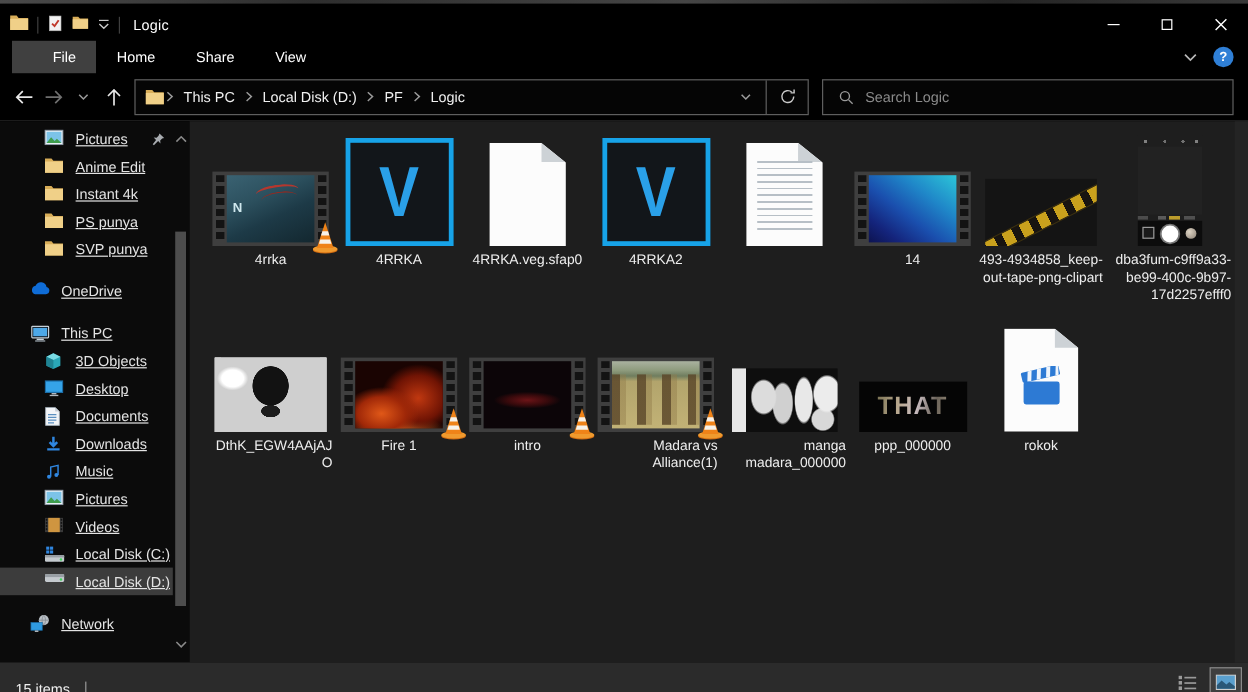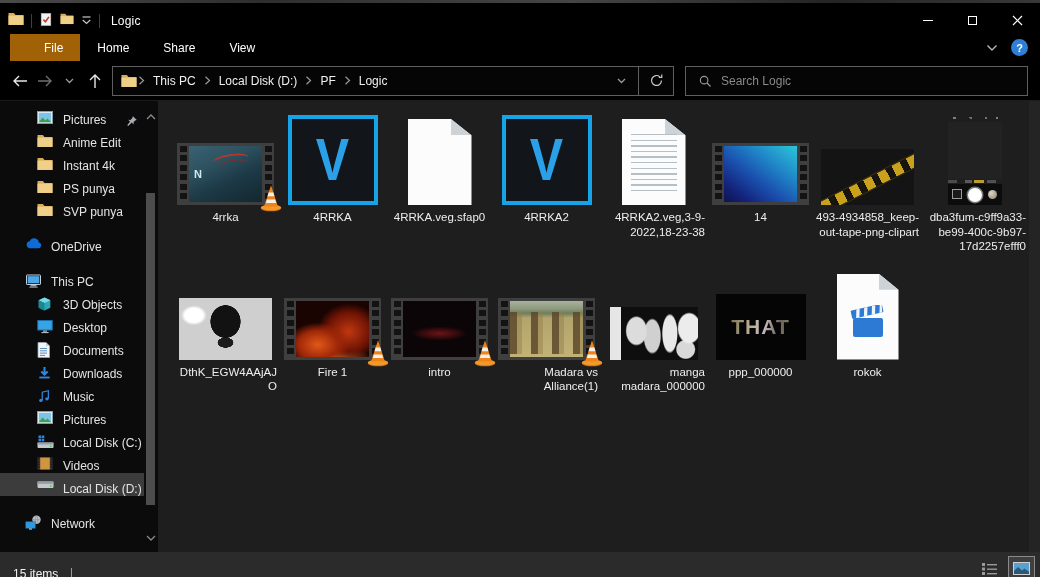--- a/index.html
+++ b/index.html
@@ -15,21 +15,21 @@
   .vsep { width:1px; height:14px; background:#3f3f3f; }
   .tb-title { margin-left:4px; letter-spacing:.2px; }
   .tb-spacer { flex:1; }
   .win-btn { width:45px; height:27px; display:flex; align-items:center; justify-content:center; }
   .min-line { width:10px; height:1px; background:#fff; }
   .max-box { width:9px; height:9px; border:1px solid #fff; }
 
   
   .ribbon { height:27px; display:flex; align-items:stretch; font-size:12px; color:#fff; padding-left:10px; }
   .tab { padding:0 17px; display:flex; align-items:center; }
-  .tab.active { background:#a16207;padding-left:34px; }
+  .tab.active { background:#404040;padding-left:34px; }
   .ribbon-right { margin-left:auto; display:flex; align-items:center; gap:13px; padding-right:12px; }
   .help-circle { width:17px; height:17px; border-radius:50%; background:#2f7fd6; color:#fff;
     font-size:11px; font-weight:bold; display:flex; align-items:center; justify-content:center; }
 
   
   .navrow { height:40px; display:flex; align-items:center; background:#000; border-bottom:1px solid #1c1c1c; }
   .nav-btn { width:25px; height:26px; display:flex; align-items:center; justify-content:center; }
   .nav-btn:first-child { margin-left:7px; }
   .addressbox { margin-left:5px; width:562px; height:30px; border:1px solid #5f5f5f;
     display:flex; align-items:center; background:#050505; }
@@ -44,21 +44,21 @@
     display:flex; align-items:center; background:#050505; }
   .search-icon { margin:0 9px 0 12px; display:flex; }
   .searchbox input { background:transparent; border:none; outline:none; color:#d8d8d8;
     font-size:12px; width:260px; font-family:"Liberation Sans",sans-serif; }
   .searchbox input::placeholder { color:#8a8a8a; }
 
   
   .content { position:absolute; top:94px; left:0; right:0; bottom:29px; display:flex; }
   .sidebar { width:158px; background:#0b0b0b; position:relative; color:#e4e4e4; flex:none; }
   .side-list { position:absolute; top:3px; left:0; right:14px; }
-  .side-item { height:23px; display:flex; align-items:flex-end; font-size:12px; cursor:default; }
+  .side-item { height:23px; display:flex; align-items:center; font-size:12px; cursor:default;text-decoration:underline; }
   .side-item.lvl1 { padding-left:25px; }
   .side-item.lvl2 { padding-left:37px; }
   .side-item.selected { background:#3c3c3c; }
   .side-item.mt { margin-top:12px; }
   .side-icon { width:17px; height:16px; margin-right:9px; flex:none; display:inline-flex; }
   .pin { margin-left:auto; margin-right:6px; display:flex; }
   .side-scroll { position:absolute; right:0; top:0; bottom:0; width:14px; }
   .ss-up { position:absolute; top:5px; left:2px; }
   .ss-down { position:absolute; bottom:7px; left:2px; }
   .ss-thumb { position:absolute; left:2px; width:9px; top:92px; height:312px; background:#4d4d4d; }
@@ -122,21 +122,21 @@
     radial-gradient(ellipse 13px 10px at 16% 28%, #ffffff 70%, #cfcfcf 100%),
     radial-gradient(ellipse 14px 11px at 84% 22%, #ffffff 70%, #cfcfcf 100%),
     linear-gradient(90deg,#d8d8d8 0 6%, rgba(0,0,0,0) 6% 94%, #d8d8d8 94%), #efefef; }
   .th-manga2 { width:88px; height:53px; background:
     linear-gradient(90deg,#e6e6e6 0 13%, rgba(0,0,0,0) 13%),
     radial-gradient(ellipse 11px 15px at 30% 45%, #dcdcdc 88%, rgba(0,0,0,0)),
     radial-gradient(ellipse 9px 18px at 48% 55%, #d0d0d0 88%, rgba(0,0,0,0)),
     radial-gradient(ellipse 8px 20px at 68% 50%, #e8e8e8 88%, rgba(0,0,0,0)),
     radial-gradient(ellipse 12px 16px at 90% 40%, #ececec 88%, rgba(0,0,0,0)),
     radial-gradient(ellipse 10px 10px at 86% 80%, #d8d8d8 88%, rgba(0,0,0,0)), #0e0e0e; }
-  .th-that { width:90px; height:66px; background:#050505; display:flex; align-items:center; justify-content:center; }
+  .th-that { width:90px; height:42px; background:#050505; display:flex; align-items:center; justify-content:center; }
   .that-text { font-weight:bold; font-size:21px; letter-spacing:1px;
     background:linear-gradient(100deg,#7a7252 0%,#b8a88e 30%,#c8bcc0 55%,#6a6258 80%,#958a78 100%);
     -webkit-background-clip:text; background-clip:text; color:transparent; }
 
   .vegas { width:90px; height:90px; background:#12161a; border:4px solid #17a3e8;
     display:flex; align-items:center; justify-content:center; }
   .vegas .v { color:#2aa0e8; font-size:50px; font-weight:bold; line-height:1; transform:scaleY(1.18); }
 
   .doc { width:64px; height:86px; background:#fcfcfc; position:relative;
     clip-path:polygon(0 0,68% 0,100% 19%,100% 100%,0 100%); }
@@ -422,52 +422,52 @@
               <svg width="16" height="13" viewBox="0 0 16 13">
                 <rect x="0.5" y="0.5" width="15" height="12" fill="#eef2f6" stroke="#8e9aa6"></rect>
                 <rect x="1.8" y="1.8" width="12.4" height="9.4" fill="#7cc3e8"></rect>
                 <path d="M1.8 11.2l3.8-4.8 2.9 3.1 1.9-1.9 3.8 3.6z" fill="#3f9d4e"></path>
               </svg>
             </span>
             <span class="side-label">Pictures</span>
           </div>
           <div class="side-item lvl2">
             <span class="side-icon">
-              <svg width="17" height="16" viewBox="0 0 17 16">
-                <g fill="#2f86e0">
-                  <rect x="1.5" y="1.5" width="2.6" height="2.6"></rect>
-                  <rect x="4.7" y="1.5" width="2.6" height="2.6"></rect>
-                  <rect x="1.5" y="4.7" width="2.6" height="2.6"></rect>
-                  <rect x="4.7" y="4.7" width="2.6" height="2.6"></rect>
-                </g>
-                <rect x="0.5" y="8.5" width="16" height="5.6" rx="1" fill="#c4c9ce"></rect>
-                <rect x="0.5" y="8.5" width="16" height="2" fill="#989ea4"></rect>
-                <circle cx="13.8" cy="12.2" r="1" fill="#3fd45a"></circle>
-              </svg>
-            </span>
-            <span class="side-label">Local Disk (C:)</span>
-          </div>
-          <div class="side-item lvl2">
-            <span class="side-icon">
               <svg width="16" height="13" viewBox="0 0 16 13">
                 <rect x="0.5" y="0.5" width="15" height="12" fill="#3a3a3a"></rect>
                 <rect x="3.2" y="0.5" width="9.6" height="12" fill="#cf9540"></rect>
                 <g fill="#141414">
                   <rect x="1.2" y="1.4" width="1.2" height="1.5"></rect>
                   <rect x="1.2" y="4" width="1.2" height="1.5"></rect>
                   <rect x="1.2" y="6.6" width="1.2" height="1.5"></rect>
                   <rect x="1.2" y="9.2" width="1.2" height="1.5"></rect>
                   <rect x="13.6" y="1.4" width="1.2" height="1.5"></rect>
                   <rect x="13.6" y="4" width="1.2" height="1.5"></rect>
                   <rect x="13.6" y="6.6" width="1.2" height="1.5"></rect>
                   <rect x="13.6" y="9.2" width="1.2" height="1.5"></rect>
                 </g>
               </svg>
             </span>
             <span class="side-label">Videos</span>
+          </div>
+          <div class="side-item lvl2">
+            <span class="side-icon">
+              <svg width="17" height="16" viewBox="0 0 17 16">
+                <g fill="#2f86e0">
+                  <rect x="1.5" y="1.5" width="2.6" height="2.6"></rect>
+                  <rect x="4.7" y="1.5" width="2.6" height="2.6"></rect>
+                  <rect x="1.5" y="4.7" width="2.6" height="2.6"></rect>
+                  <rect x="4.7" y="4.7" width="2.6" height="2.6"></rect>
+                </g>
+                <rect x="0.5" y="8.5" width="16" height="5.6" rx="1" fill="#c4c9ce"></rect>
+                <rect x="0.5" y="8.5" width="16" height="2" fill="#989ea4"></rect>
+                <circle cx="13.8" cy="12.2" r="1" fill="#3fd45a"></circle>
+              </svg>
+            </span>
+            <span class="side-label">Local Disk (C:)</span>
           </div>
           <div class="side-item lvl2 selected">
             <span class="side-icon">
               <svg width="17" height="10" viewBox="0 0 17 10">
                 <rect x="0.5" y="1.5" width="16" height="6.5" rx="1.2" fill="#c4c9ce"></rect>
                 <rect x="0.5" y="1.5" width="16" height="2.4" fill="#989ea4"></rect>
                 <circle cx="13.8" cy="5.9" r="1" fill="#3fd45a"></circle>
               </svg>
             </span>
             <span class="side-label">Local Disk (D:)</span>
@@ -540,21 +540,20 @@
             </div>
             <div class="file-label">4RRKA2</div>
           </div>
           <div class="cell">
             <div class="icon-box">
               <div class="thumb doc">
                 <div class="fold"></div>
                 <div class="doclines"></div>
               </div>
             </div>
-            <div class="file-label">4RRKA2.veg,3-9-2022,18-23-38</div>
           </div>
           <div class="cell">
             <div class="icon-box">
               <div class="thumb film">
                 <div class="holes hl"></div>
                 <div class="screen sc-blue"></div>
                 <div class="holes hr"></div>
               </div>
             </div>
             <div class="file-label">14</div>

